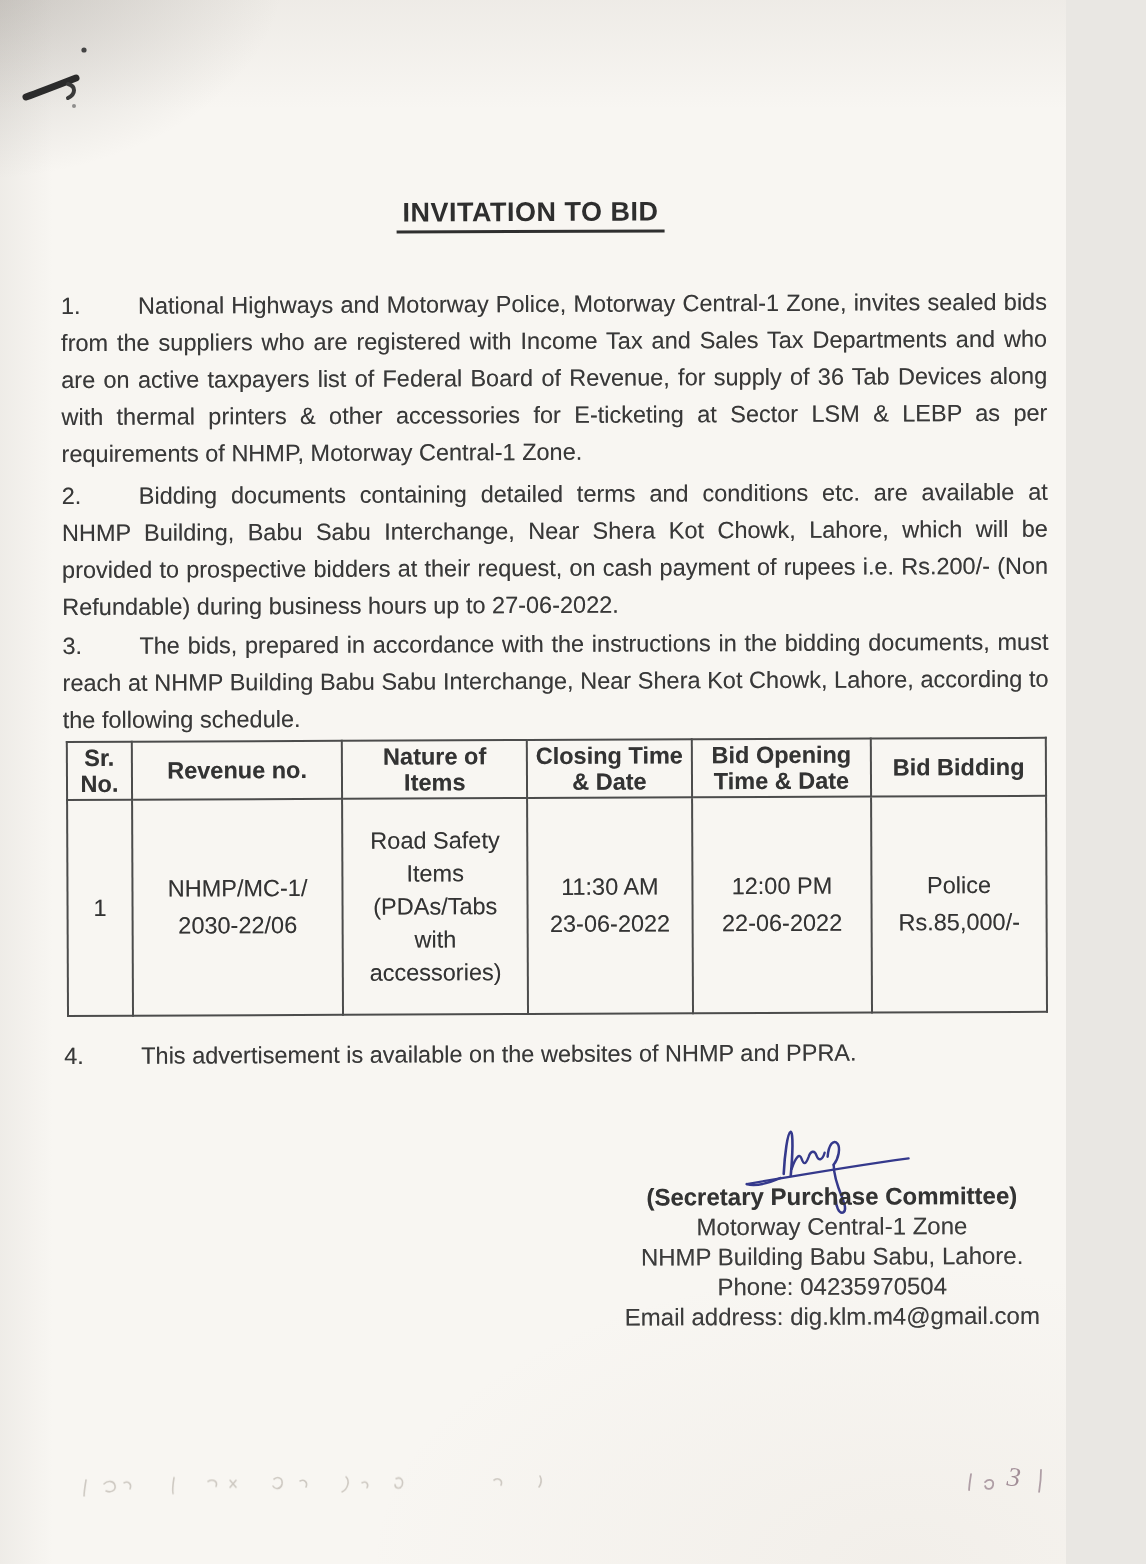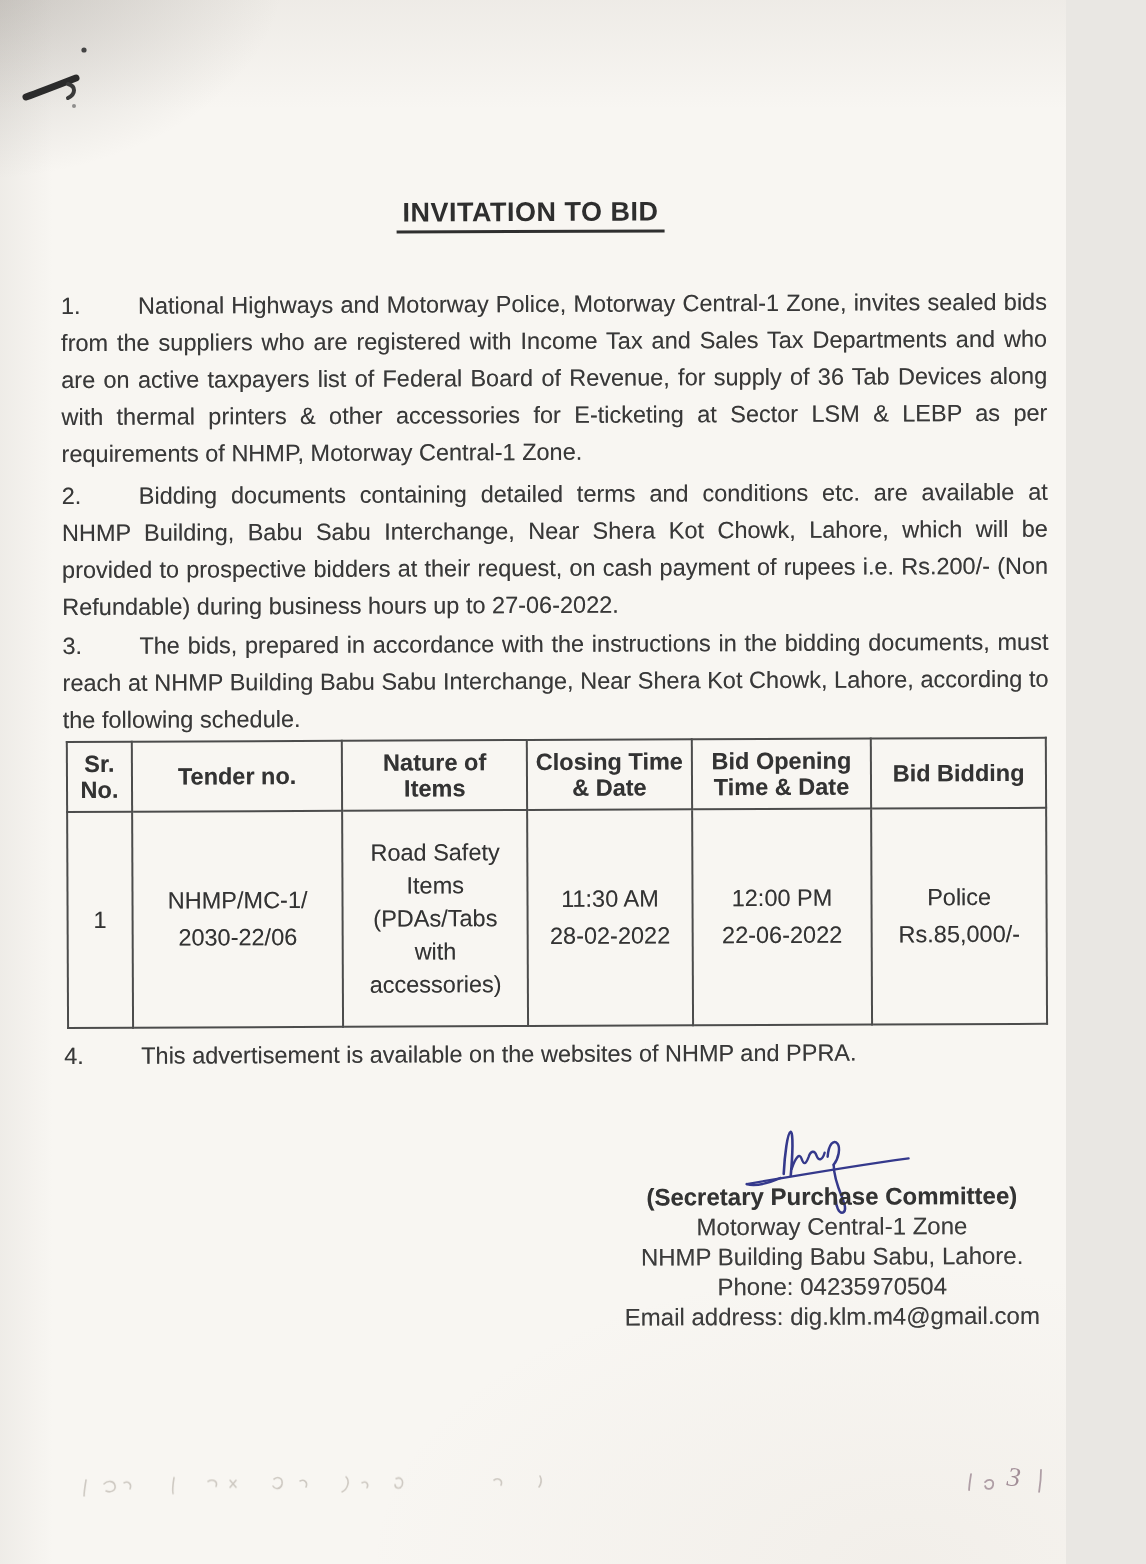--- a/index.html
+++ b/index.html
@@ -35,21 +35,21 @@
   .p2 { top:476px; }
   .p3 { top:626px; }
   .p4 { top:1036px; text-align:left; }
   table.schedule {
     position:absolute; top:739px; left:66px; width:981px;
     border-collapse:collapse; font-size:23.5px; color:#333;
     text-shadow:0 0 0.5px rgba(60,60,60,0.4);
   }
   table.schedule th, table.schedule td {
     border:2px solid #4c4c4c; text-align:center; vertical-align:middle;
-    white-space:pre-line; padding:8px 4px;
+    white-space:pre-line; padding:2px 4px;
   }
   table.schedule th { height:55px; font-weight:bold; line-height:26px; }
   table.schedule td { height:216px; line-height:37px; }
   table.schedule td.tight { line-height:33px;margin-top:41px; }
   .sig-scribble { position:absolute; left:733px; top:1128px; width:192px; height:98px; }
   .sig-block {
     position:absolute; top:1183px; left:602px; width:456px;
     text-align:center; font-size:24px; line-height:30px; color:#3c3c3c;
     text-shadow:0 0 0.5px rgba(60,60,60,0.45);
   }
@@ -93,42 +93,42 @@
           <col style="width:211px">
           <col style="width:185px">
         <col style="width:165px">
           <col style="width:180px">
           <col style="width:175px">
       </colgroup>
       <thead>
         <tr>
           <th>Sr.
 No.</th>
-          <th>Tender no.</th>
+          <th>Revenue no.</th>
           <th>Nature of
 Items</th>
           <th>Closing Time
 &amp; Date</th>
           <th>Bid Opening
 Time &amp; Date</th>
           <th>Bid Bidding</th>
         </tr>
       </thead>
       <tbody>
         <tr>
           <td>1</td>
           <td>NHMP/MC-1/
 2030-22/06</td>
           <td class="tight">Road Safety
 Items
 (PDAs/Tabs
 with
 accessories)</td>
           <td>11:30 AM
-28-02-2022</td>
+23-06-2022</td>
           <td>12:00 PM
 22-06-2022</td>
           <td>Police
 Rs.85,000/-</td>
         </tr>
       </tbody>
     </table>
 
     <p class="body-para p4"><span class="para-number">4.</span><span>This advertisement is available on the websites of NHMP and PPRA.</span></p>
 

